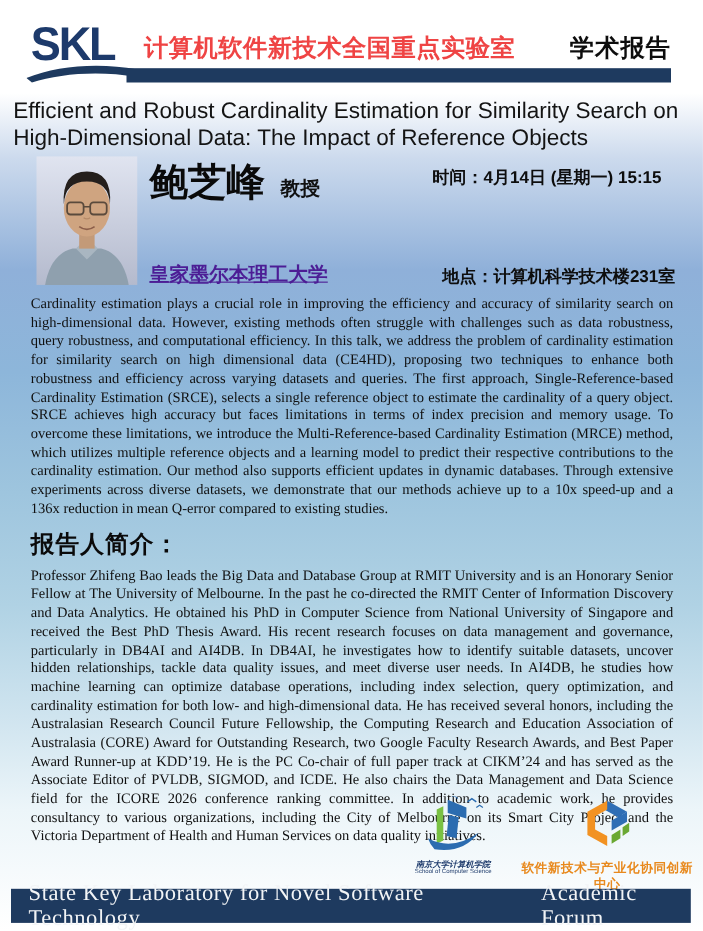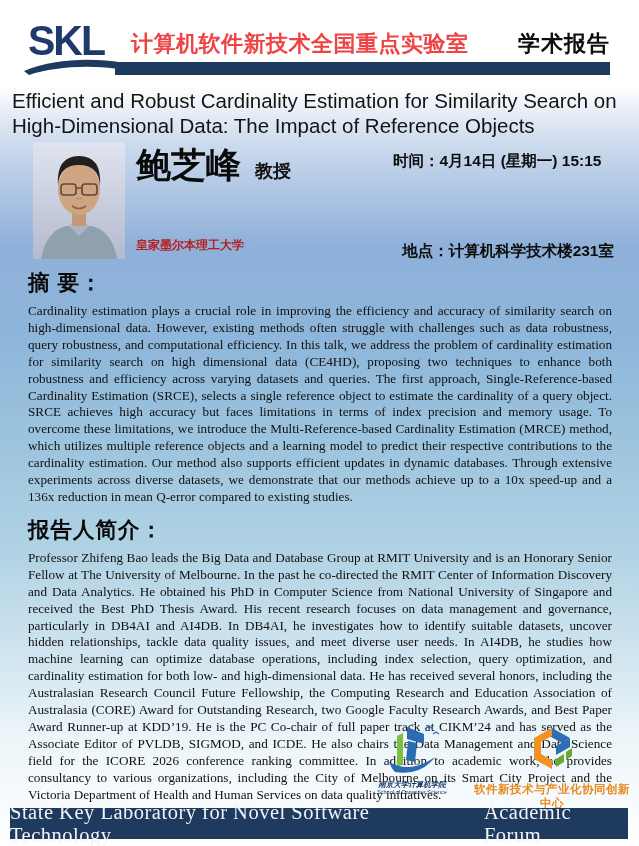--- a/index.html
+++ b/index.html
@@ -29,21 +29,21 @@
   .title{
     left:12px;top:88px;width:615px;text-align:left;
     font-size:20.5px;line-height:25px;color:#141414;
   }
   
   .photo{left:33px;top:142px;width:92px;height:117px;display:block;}
   .speaker-name-row{left:136px;top:142px;width:250px;}
   .speaker-name{font-size:35px;font-weight:bold;color:#0a0a0a;font-family:"DejaVu Serif","Liberation Serif",serif;}
   .speaker-degree{font-size:18px;font-weight:bold;color:#111;margin-left:14px;text-align:right;}
   .meta-time{left:393px;top:151px;width:220px;font-size:15.5px;font-weight:bold;color:#0d0d0d;}
-  .affiliation{left:136px;top:237px;font-size:12px;font-weight:bold;color:#b91c1c;}
+  .affiliation{left:136px;top:237px;font-size:18px;font-weight:bold;color:#4c1d95;text-decoration:underline;}
   .meta-loc{left:394px;top:241px;width:220px;font-size:15.5px;font-weight:bold;color:#0d0d0d;text-align:right;}
   
   .content{position:absolute;left:28px;top:268px;width:584px;}
   .section-head{font-size:21.5px;font-weight:bold;color:#0a0a0a;margin:0 0 6px 0;letter-spacing:1px;}
   .section-head.second{margin-top:5px;}
   .body-text{
     font-family:"Liberation Serif",serif;font-size:13.2px;line-height:16.9px;
     text-align:justify;color:#101010;margin:0 0 9px 0;
   }
   
@@ -52,21 +52,21 @@
   .nju-en{font-size:5.5px;color:#1d3a6b;line-height:7px;}
   .cic-logo{left:472px;top:726px;width:160px;text-align:center;}
   .cic-cn{font-size:11.5px;font-weight:bold;color:#e8891d;line-height:14px;letter-spacing:0.5px;}
   .cic-en{font-size:4.8px;color:#7c93b5;line-height:7px;}
   
   .footer-bar{
     left:10px;top:808px;width:618px;height:31px;background:#1e3a5f;
     display:flex;align-items:center;justify-content:center;gap:26px;
   }
   .footer-bar span{
-    font-family:"Liberation Serif",serif;font-size:20.5px;color:#f2f4f6;letter-spacing:0.5px;
+    font-family:"Liberation Serif",serif;font-size:20.5px;color:#f2f4f6;letter-spacing:0.5px;padding-left:16px;
   }
 </style>
 </head>
 <body>
 
 <div class="abs skl-logo">
   <span class="skl-text">SKL</span>
   <svg class="skl-swoosh" width="100" height="20" viewBox="0 0 100 20">
     <path d="M0,15 C28,3 68,1 100,7 L100,14 C66,8 30,11 5,19 Z" fill="#1e3a5f"></path>
   </svg>
@@ -98,21 +98,20 @@
 </svg>
 
 <div class="abs speaker-name-row">
   <span class="speaker-name">鲍芝峰</span><span class="speaker-degree">教授</span>
 </div>
 <div class="abs meta-time">时间：4月14日 (星期一)  15:15</div>
 <div class="abs affiliation">皇家墨尔本理工大学</div>
 <div class="abs meta-loc">地点：计算机科学技术楼231室</div>
 
 <div class="content">
-  <div class="section-head">摘 要：</div>
   <p class="body-text">Cardinality estimation plays a crucial role in improving the efficiency and accuracy of similarity search on high-dimensional data. However, existing methods often struggle with challenges such as data robustness, query robustness, and computational efficiency. In this talk, we address the problem of cardinality estimation for similarity search on high dimensional data (CE4HD), proposing two techniques to enhance both robustness and efficiency across varying datasets and queries. The first approach, Single-Reference-based Cardinality Estimation (SRCE), selects a single reference object to estimate the cardinality of a query object. SRCE achieves high accuracy but faces limitations in terms of index precision and memory usage. To overcome these limitations, we introduce the Multi-Reference-based Cardinality Estimation (MRCE) method, which utilizes multiple reference objects and a learning model to predict their respective contributions to the cardinality estimation. Our method also supports efficient updates in dynamic databases. Through extensive experiments across diverse datasets, we demonstrate that our methods achieve up to a 10x speed-up and a 136x reduction in mean Q-error compared to existing studies.</p>
   <div class="section-head second">报告人简介：</div>
   <p class="body-text">Professor Zhifeng Bao leads the Big Data and Database Group at RMIT University and is an Honorary Senior Fellow at The University of Melbourne. In the past he co-directed the RMIT Center of Information Discovery and Data Analytics. He obtained his PhD in Computer Science from National University of Singapore and received the Best PhD Thesis Award. His recent research focuses on data management and governance, particularly in DB4AI and AI4DB. In DB4AI, he investigates how to identify suitable datasets, uncover hidden relationships, tackle data quality issues, and meet diverse user needs. In AI4DB, he studies how machine learning can optimize database operations, including index selection, query optimization, and cardinality estimation for both low- and high-dimensional data. He has received several honors, including the Australasian Research Council Future Fellowship, the Computing Research and Education Association of Australasia (CORE) Award for Outstanding Research, two Google Faculty Research Awards, and Best Paper Award Runner-up at KDD’19. He is the PC Co-chair of full paper track at CIKM’24 and has served as the Associate Editor of PVLDB, SIGMOD, and ICDE. He also chairs the Data Management and Data Science field for the ICORE 2026 conference ranking committee. In addition to academic work, he provides consultancy to various organizations, including the City of Melbourne on its Smart City Project and the Victoria Department of Health and Human Services on data quality initiatives.</p>
 </div>
 
 <div class="abs nju-logo">
   <svg width="62" height="52" viewBox="0 0 62 52">
     <path d="M16,12 L22,9 L22,40 L16,43 Z" fill="#7ac143"></path>
     <path d="M26,3 L43,10 L43,20 L26,15 Z" fill="#2b6cb0"></path>
     <path d="M27,17 L36,19 L34,38 L25,36 Z" fill="#2b6cb0"></path>

